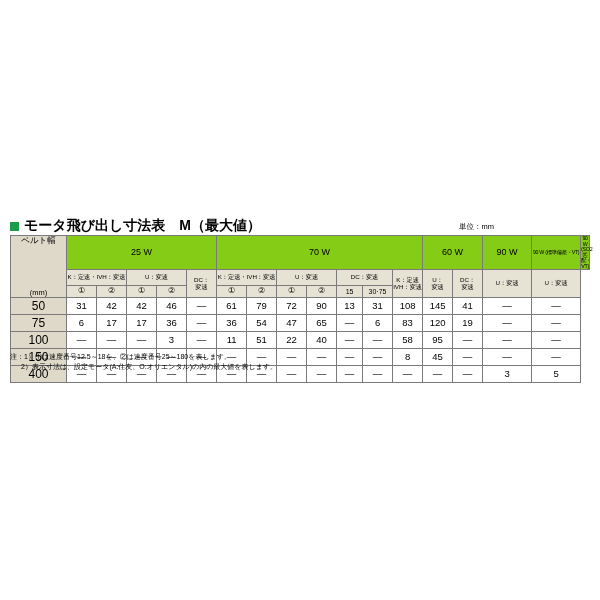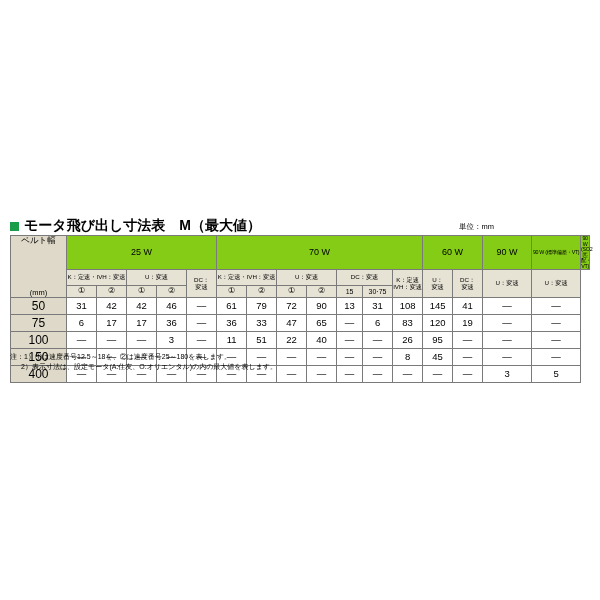--- a/index.html
+++ b/index.html
@@ -227,21 +227,21 @@
       </tr>
 
       <tr class="data-row">
         <td class="row-label h-data">75</td>
         <td class="data h-data">6</td>
         <td class="data h-data">17</td>
         <td class="data h-data">17</td>
         <td class="data h-data">36</td>
         <td class="data h-data">—</td>
         <td class="data h-data">36</td>
-        <td class="data h-data">33</td>
+        <td class="data h-data">54</td>
         <td class="data h-data">47</td>
         <td class="data h-data">65</td>
         <td class="data h-data">—</td>
         <td class="data h-data">6</td>
         <td class="data h-data">83</td>
         <td class="data h-data">120</td>
         <td class="data h-data">19</td>
         <td class="data h-data">—</td>
         <td class="data h-data">—</td>
       </tr>
@@ -252,21 +252,21 @@
         <td class="data h-data">—</td>
         <td class="data h-data">—</td>
         <td class="data h-data">3</td>
         <td class="data h-data">—</td>
         <td class="data h-data">11</td>
         <td class="data h-data">51</td>
         <td class="data h-data">22</td>
         <td class="data h-data">40</td>
         <td class="data h-data">—</td>
         <td class="data h-data">—</td>
-        <td class="data h-data">26</td>
+        <td class="data h-data">58</td>
         <td class="data h-data">95</td>
         <td class="data h-data">—</td>
         <td class="data h-data">—</td>
         <td class="data h-data">—</td>
       </tr>
 
       <tr class="data-row">
         <td class="row-label h-data">150</td>
         <td class="data h-data">—</td>
         <td class="data h-data">—</td>

